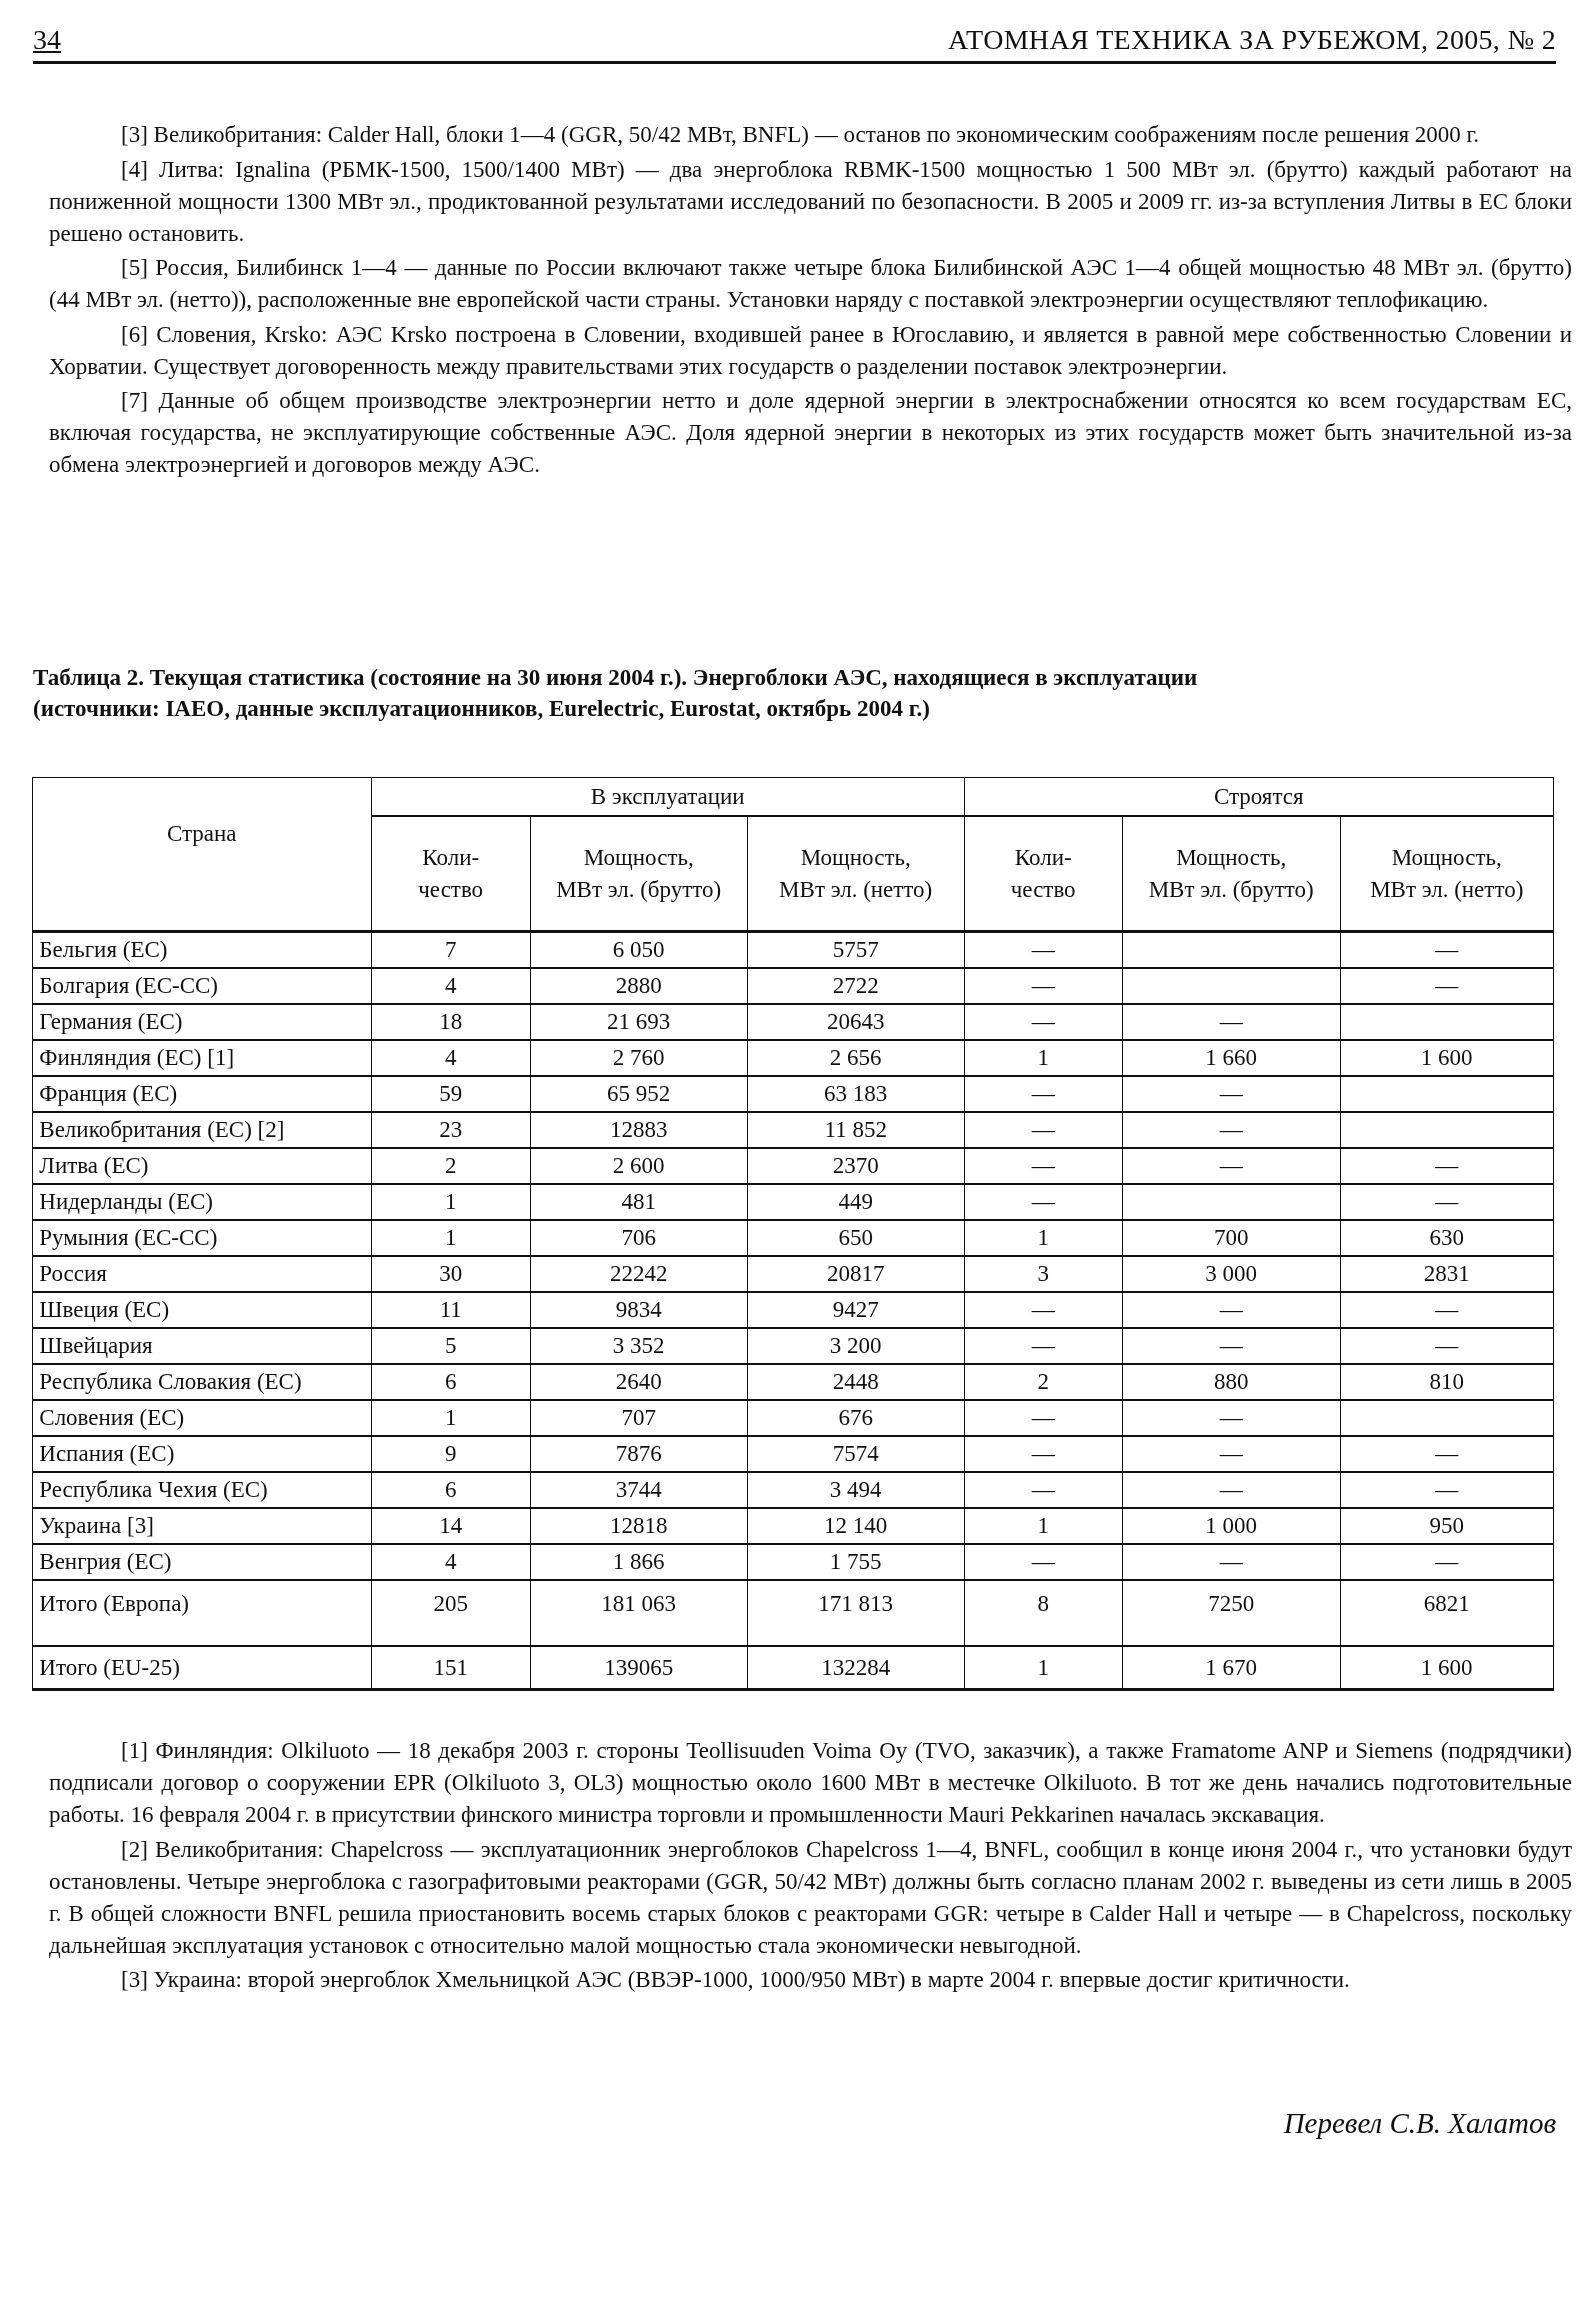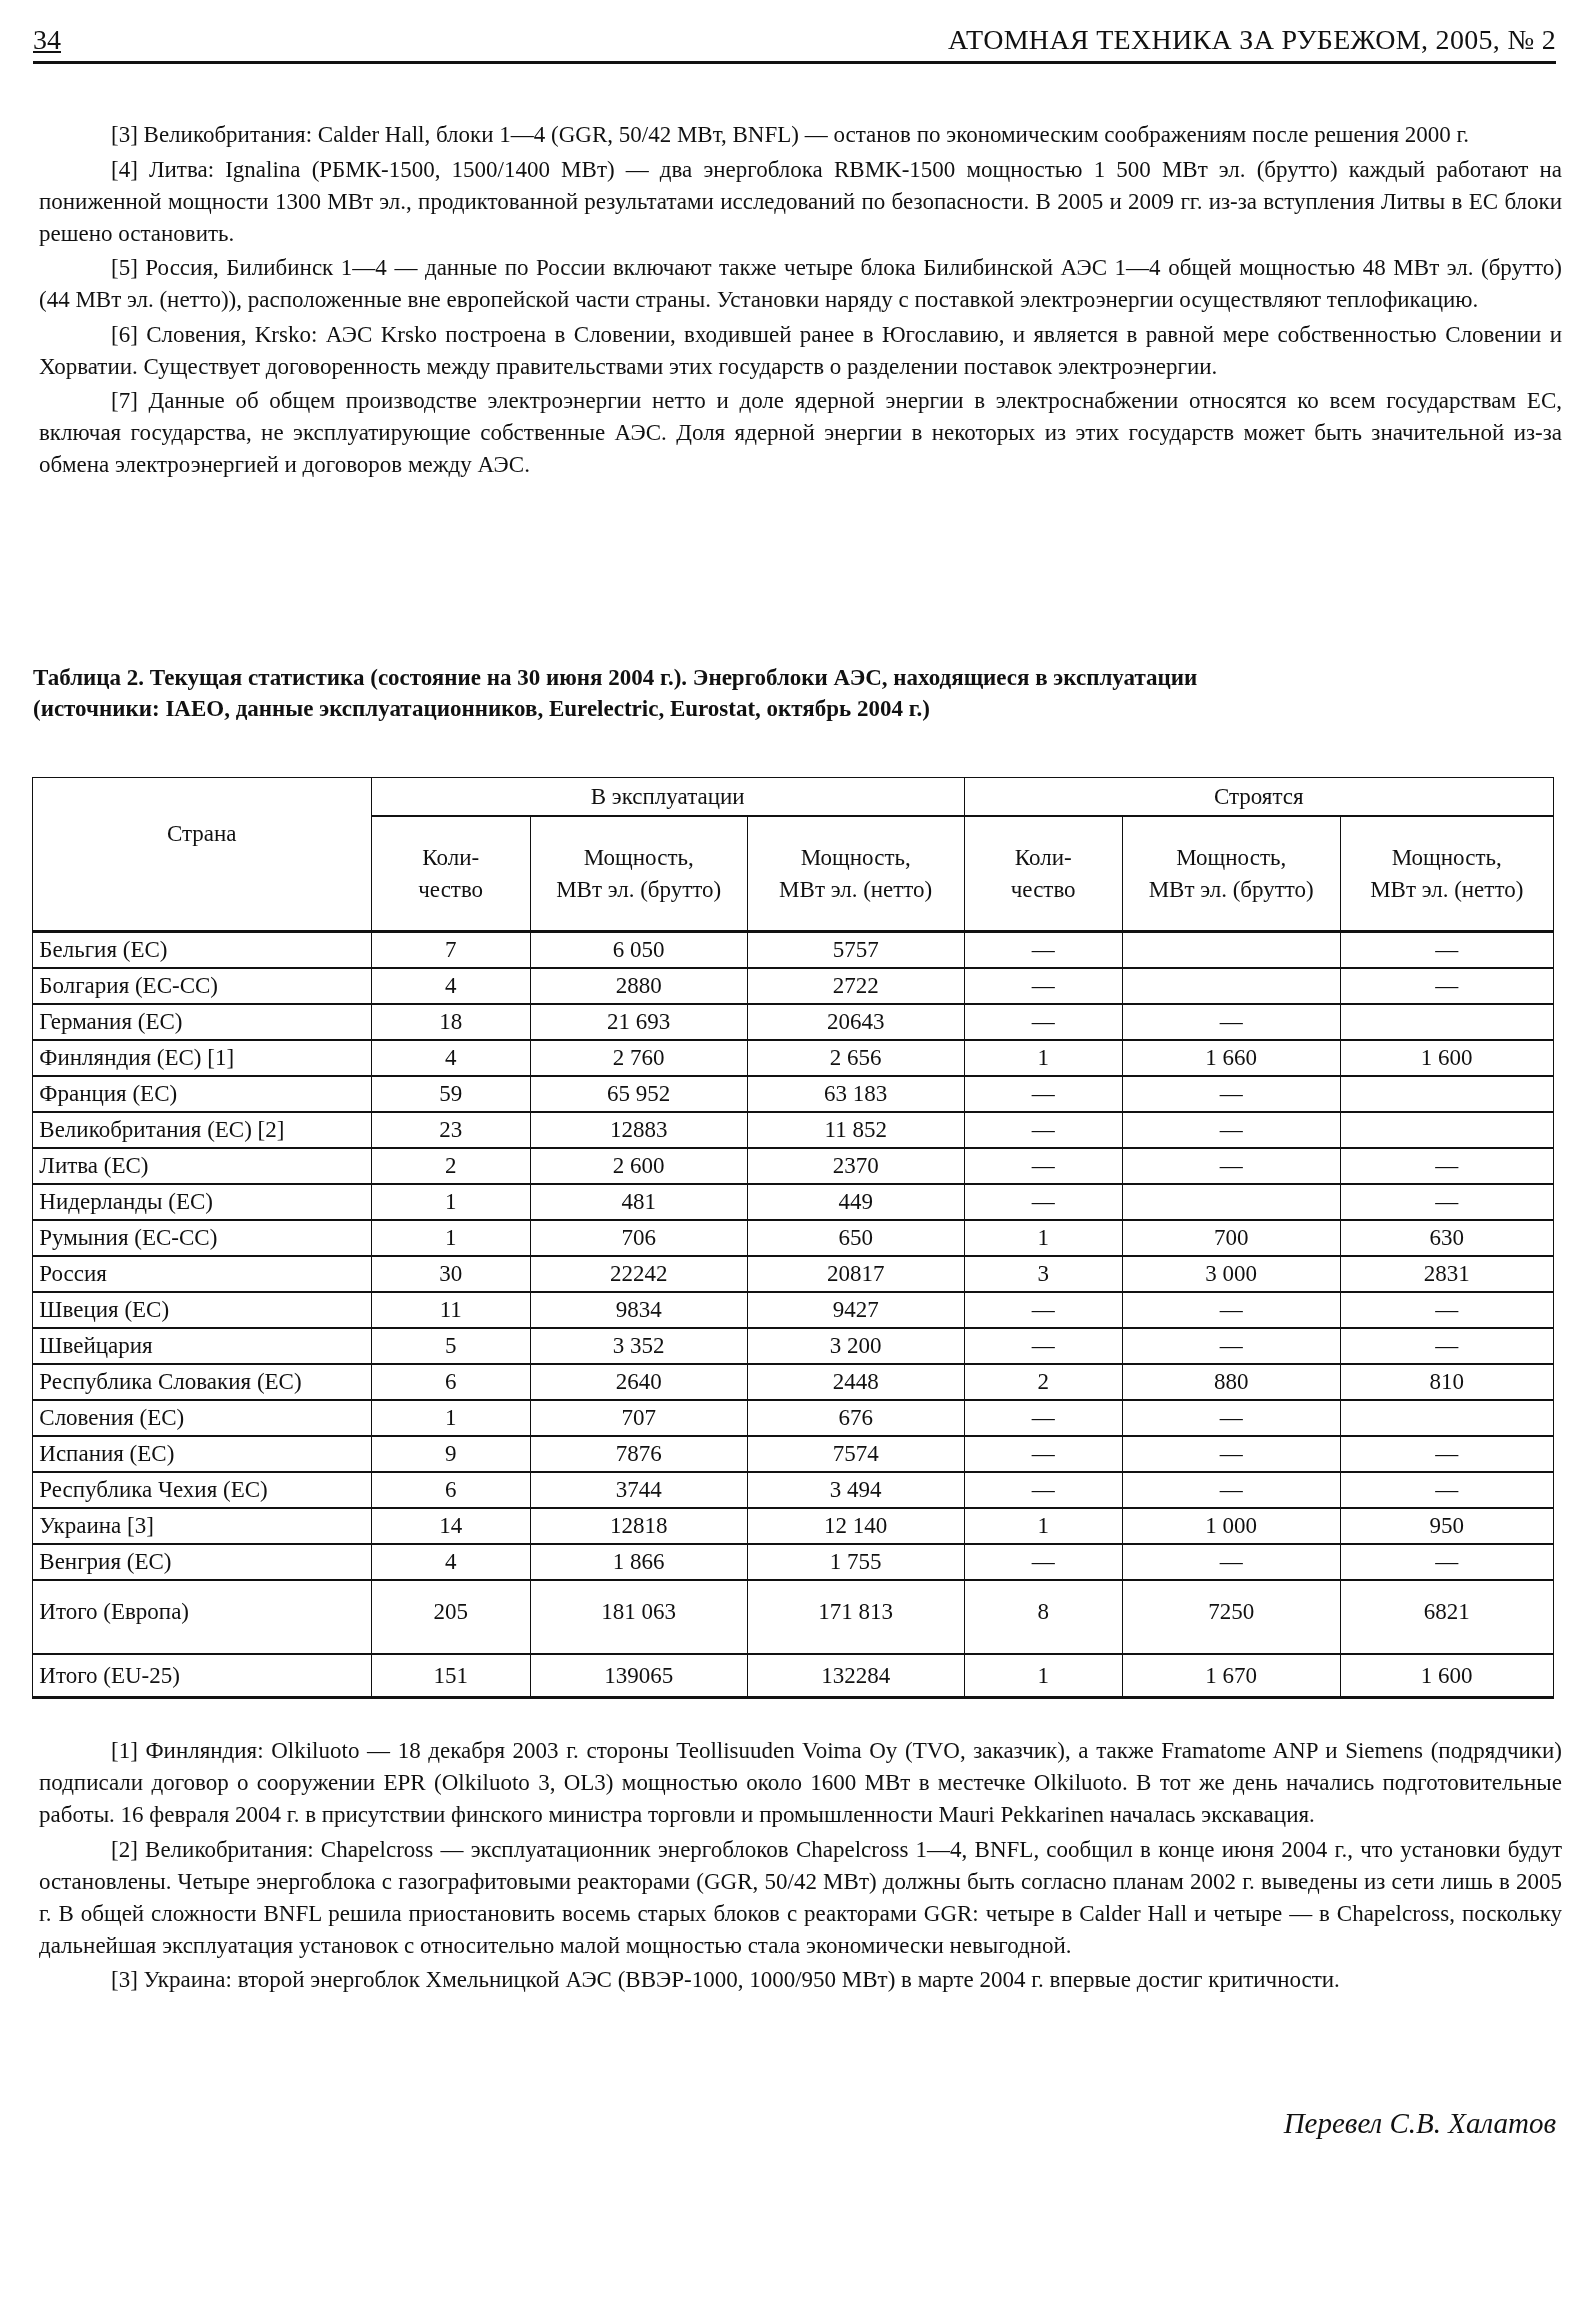--- a/index.html
+++ b/index.html
@@ -10,42 +10,42 @@
   .page { position: absolute; left: 33px; top: 0; width: 1523px; }
   .running-head {
     position: absolute; top: 20px; left: 0; width: 1523px; height: 40px;
     font-size: 28px; line-height: 40px;
   }
   .running-head .page-no { position: absolute; left: 0; top: 0; text-decoration: underline; }
   .running-head .journal { position: absolute; right: 0; top: 0; letter-spacing: 0.3px; }
   .head-rule {
     position: absolute; top: 61px; left: 0; width: 1523px; height: 2.6px; background: #111;
   }
-  .text-block { position: absolute; left: 6px; width: 1523px; font-size: 23px; line-height: 32px; text-align: justify; }
+  .text-block { position: absolute; left: 16px; width: 1523px; font-size: 23px; line-height: 32px; text-align: justify; }
   .text-block p { margin: 0 0 2.6px 0; text-indent: 72px; }
   .notes-top { top: 119px; }
   .table-caption {
     position: absolute; top: 663px; left: 0; width: 1523px;
     font-size: 23px; line-height: 30.5px; font-weight: bold;
   }
   .table-caption div { white-space: nowrap; }
   table.stats {
     position: absolute; left: -1.3px; top: 777px; width: 1521px;
     border-collapse: collapse; font-size: 23px; table-layout: fixed;
   }
   table.stats th, table.stats td {
     border: 1.3px solid #111; padding: 0 4px; text-align: center; font-weight: normal;
   }
   table.stats tr.group-row th { height: 37px; border-bottom-width: 2.6px; }
   table.stats tr.sub-row th { height: 113px; line-height: 32px; }
   table.stats th.country-head { vertical-align: middle; padding-bottom: 40px; }
   table.stats tbody tr td { height: 34px; line-height: 32px; border-top-width: 2.6px; }
   table.stats tbody tr:first-child td { border-top-width: 3.3px; }
   table.stats td.country { text-align: left; padding-left: 6.6px; white-space: nowrap; }
-  table.stats tr.total-europe td { height: 57px; vertical-align: top; padding-top: 15px; }
+  table.stats tr.total-europe td { height: 57px; vertical-align: top; padding-top: 7px; }
   table.stats tr.total-eu25 td { height: 41px; border-bottom-width: 3.3px; }
   .notes-bottom { top: 1735px; }
   .translator {
     position: absolute; top: 2103px; right: 0; font-size: 29px; font-style: italic; line-height: 40px;
   }
 </style>
 </head>
 <body>
 
 <div class="page">

